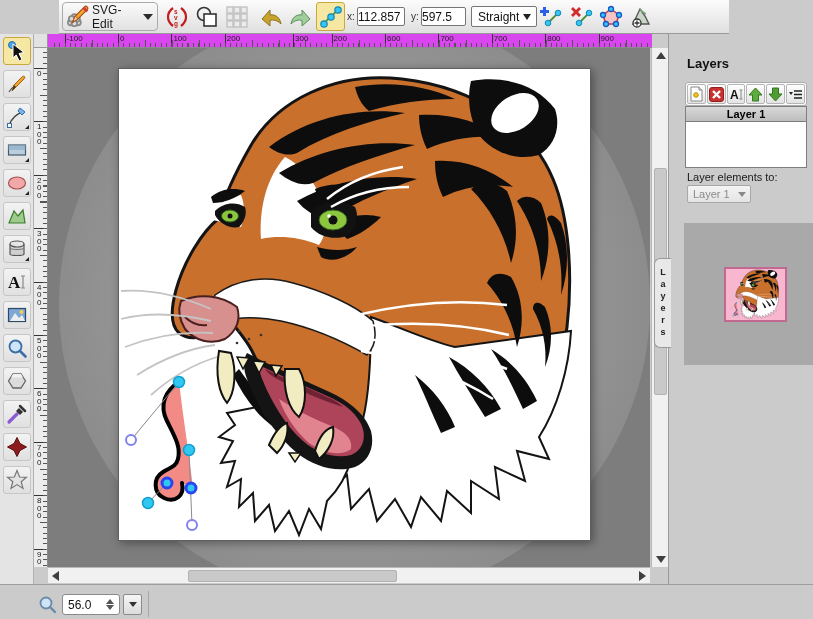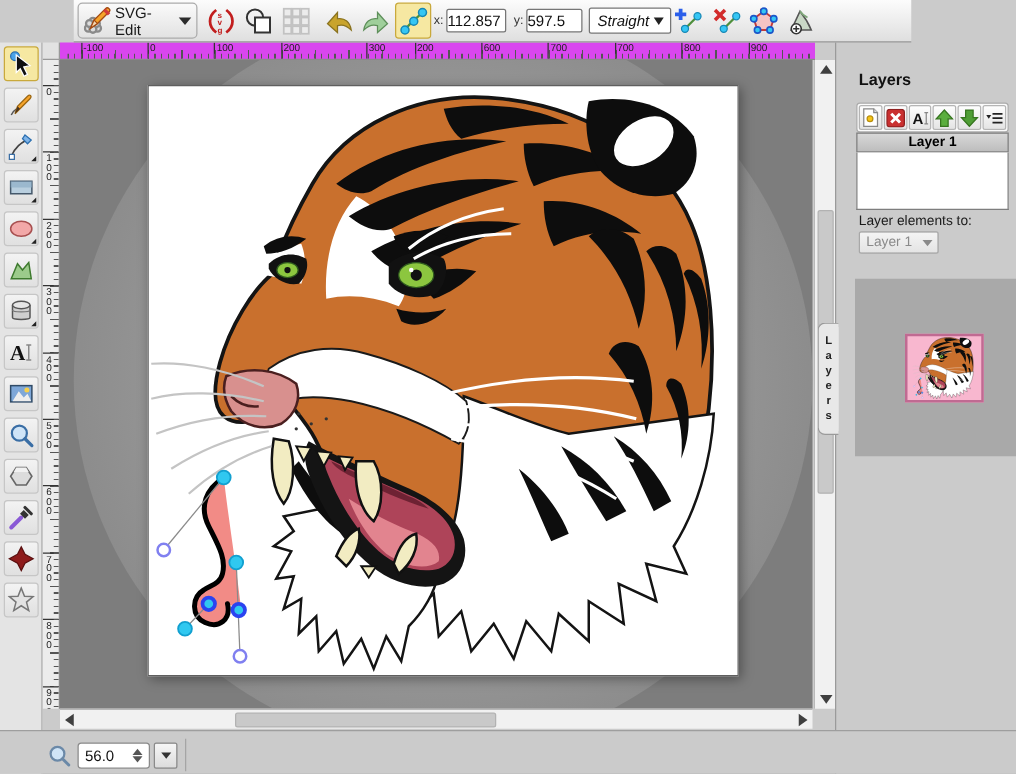--- a/index.html
+++ b/index.html
@@ -18,21 +18,21 @@
   .caret{width:0;height:0;border-left:5px solid transparent;border-right:5px solid transparent;
     border-top:6px solid #2b2b2b;margin-left:5px;}
   .tbtn{position:absolute;top:2px;width:29px;height:29px;border:1px solid transparent;border-radius:3px;
     display:flex;align-items:center;justify-content:center;cursor:pointer;}
   .tbtn.active{background:#F6E8A2;border:1px solid #C9A93C;}
   .coord-lbl{position:absolute;top:11px;font-size:10px;color:#333;}
   .coord-input{position:absolute;top:7px;height:19px;border:1px solid #767676;border-radius:2px;
     font-size:12px;font-family:"Liberation Sans",sans-serif;padding:0 0 0 0;background:#fff;color:#111;}
   .seg-select{position:absolute;left:412px;top:6px;width:66px;height:21px;background:#fff;
     border:1px solid #767676;border-radius:2px;font-size:12px;color:#111;display:flex;
-    align-items:center;padding-left:6px;cursor:pointer;font-style:italic;}
+    align-items:center;padding-left:6px;cursor:pointer;}
   .seg-select .sel-caret{position:absolute;right:5px;top:7px;width:0;height:0;
     border-left:4.5px solid transparent;border-right:4.5px solid transparent;border-top:6px solid #222;}
 
   
   .left-toolbar{position:absolute;left:0;top:34px;width:34px;height:585px;background:#E4E4E4;
     border-right:1px solid #B0B0B0;z-index:15;}
   .ltbtn{position:absolute;left:3px;width:28px;height:28px;border:1px solid #E4E4E4;border-radius:3px;
     display:flex;align-items:center;justify-content:center;cursor:pointer;background:linear-gradient(#F3F3F3,#E0E0E0);
     border:1px solid #C6C6C6;}
   .ltbtn.active{background:#F6E8A2;border:1px solid #C9A93C;}

